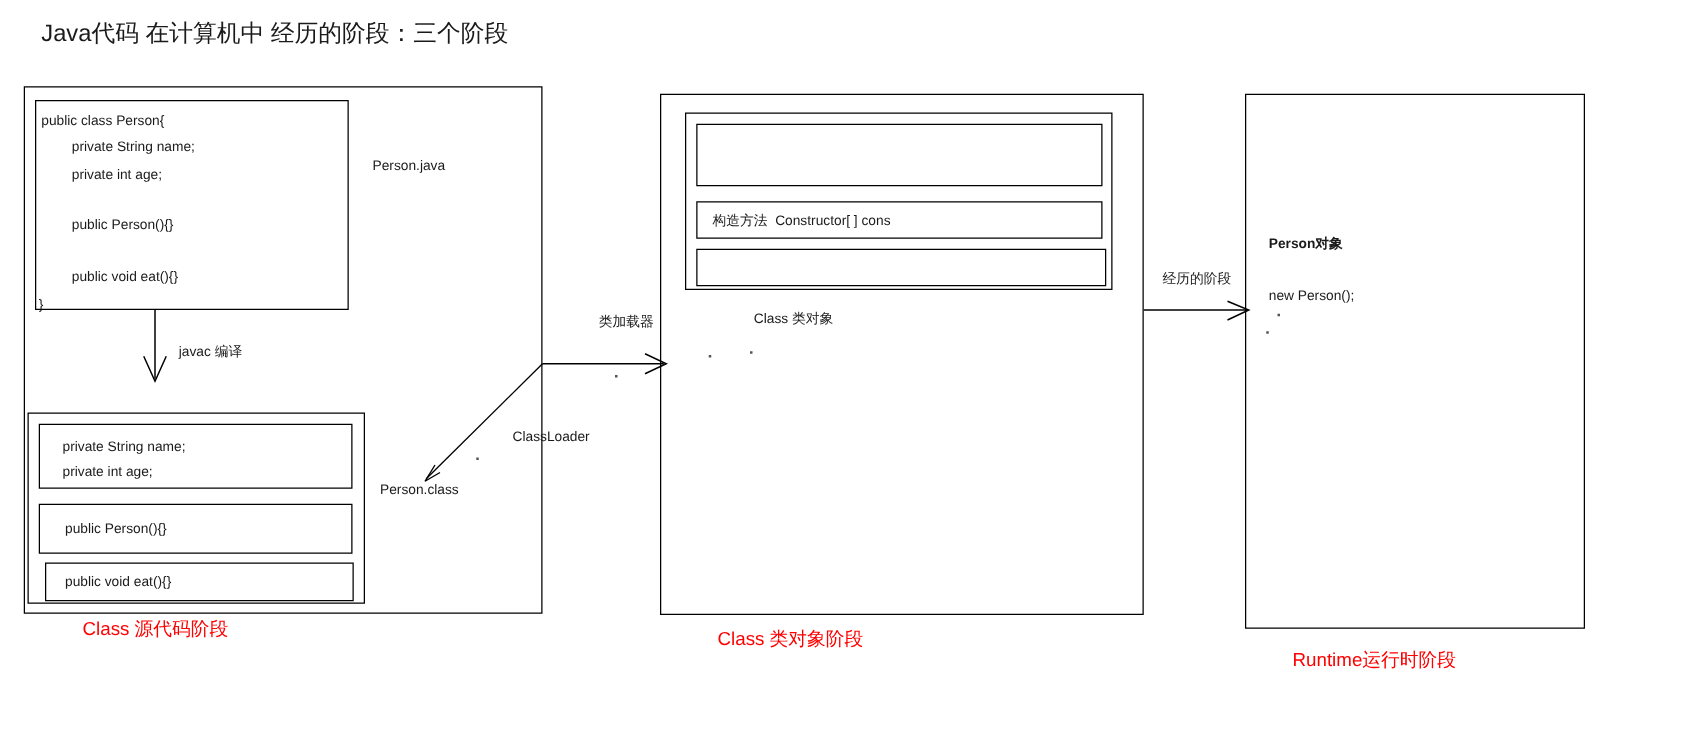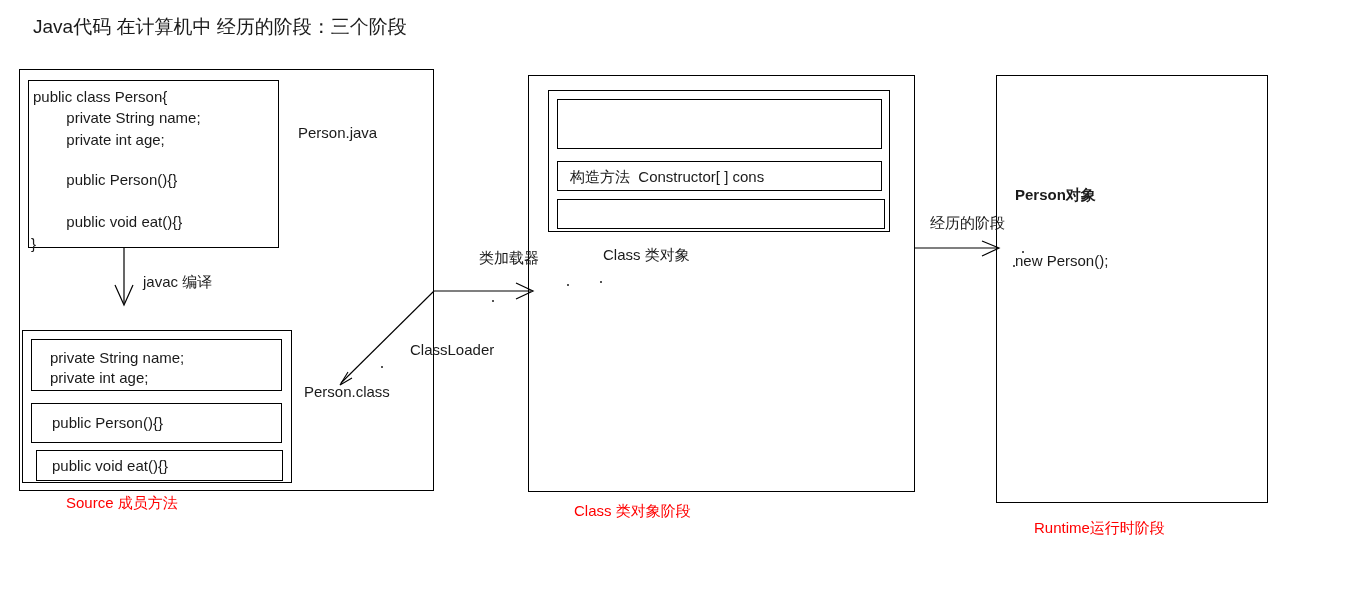--- a/index.html
+++ b/index.html
@@ -18,21 +18,21 @@
   }
   .canvas {
     position: absolute;
     left: 0; top: 0;
     width: 1360px;
     height: 602px;
   }
   .txt {
     position: absolute;
     white-space: pre;
-    font-size: 15px;
+    font-size: 11px;
     line-height: 22px;
     color: #1a1a1a;
   }
   .title {
     position: absolute;
     left: 11px;
     top: 14px;
     font-size: 19px;
     white-space: pre;
     margin-left: 22px;
@@ -93,21 +93,21 @@
   <div class="txt" style="left:50px; top:367px;">private int age;</div>
 
   <div class="box" style="left:31px; top:403px; width:251px; height:40px;"></div>
   <div class="txt" style="left:52px; top:412px;">public Person(){}</div>
 
   <div class="box" style="left:36px; top:450px; width:247px; height:31px;"></div>
   <div class="txt" style="left:52px; top:455px;">public void eat(){}</div>
 
   <div class="txt" style="left:304px; top:381px;">Person.class</div>
 
-  <div class="red" style="left:66px; top:494px;">Source 成员方法</div>
+  <div class="red" style="left:66px; top:494px;">Class 源代码阶段</div>
 
   <div class="box" style="left:528px; top:75px; width:387px; height:417px;"></div>
 
   <div class="box" style="left:548px; top:90px; width:342px; height:142px;"></div>
 
   <div class="box" style="left:557px; top:99px; width:325px; height:50px;"></div>
 
   <div class="box" style="left:557px; top:161px; width:325px; height:30px;"></div>
   <div class="txt" style="left:570px; top:166px;">构造方法  Constructor[ ] cons</div>
 
@@ -116,21 +116,21 @@
   <div class="txt" style="left:603px; top:244px;">Class 类对象</div>
 
   <div class="txt" style="left:435px; top:247px;padding-left:44px;">类加载器</div>
   <div class="txt" style="left:410px; top:311px;margin-top:28px;">ClassLoader</div>
 
   <div class="red" style="left:574px; top:502px;">Class 类对象阶段</div>
 
   <div class="box" style="left:996px; top:75px; width:272px; height:428px;"></div>
 
   <div class="txt" style="left:1015px; top:184px;font-weight:bold;">Person对象</div>
-  <div class="txt" style="left:1015px; top:226px;margin-top:24px;">new Person();</div>
+  <div class="txt" style="left:1015px; top:226px;">new Person();</div>
 
   <div class="txt" style="left:930px; top:212px;">经历的阶段</div>
 
   <div class="red" style="left:1034px; top:519px;">Runtime运行时阶段</div>
 
   <div class="dot" style="left:492px; top:300px;"></div>
   <div class="dot" style="left:567px; top:284px;"></div>
   <div class="dot" style="left:600px; top:281px;"></div>
   <div class="dot" style="left:381px; top:366px;"></div>
   <div class="dot" style="left:1022px; top:251px;"></div>

